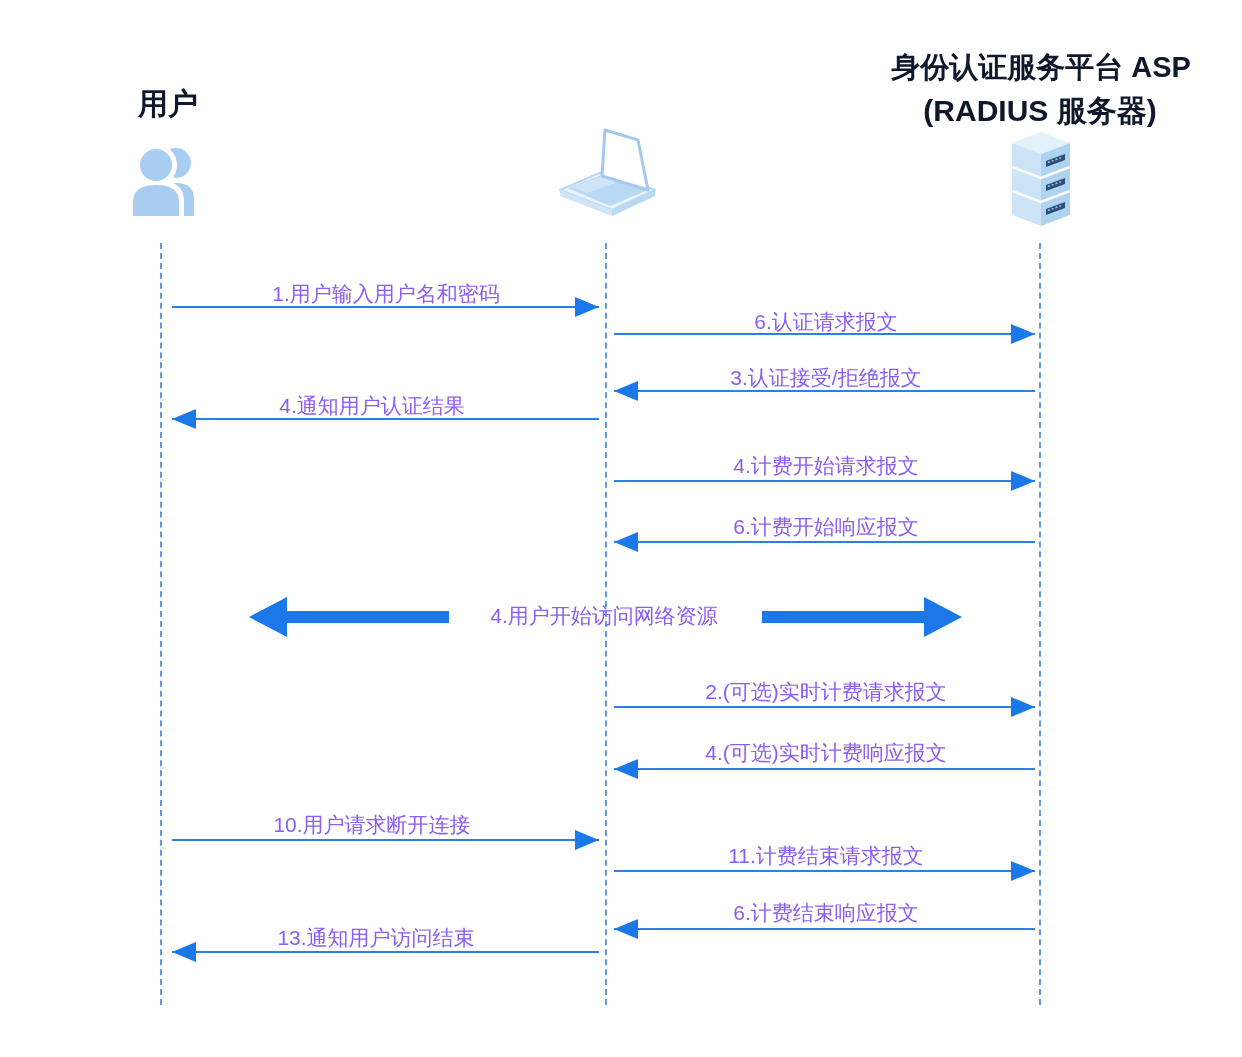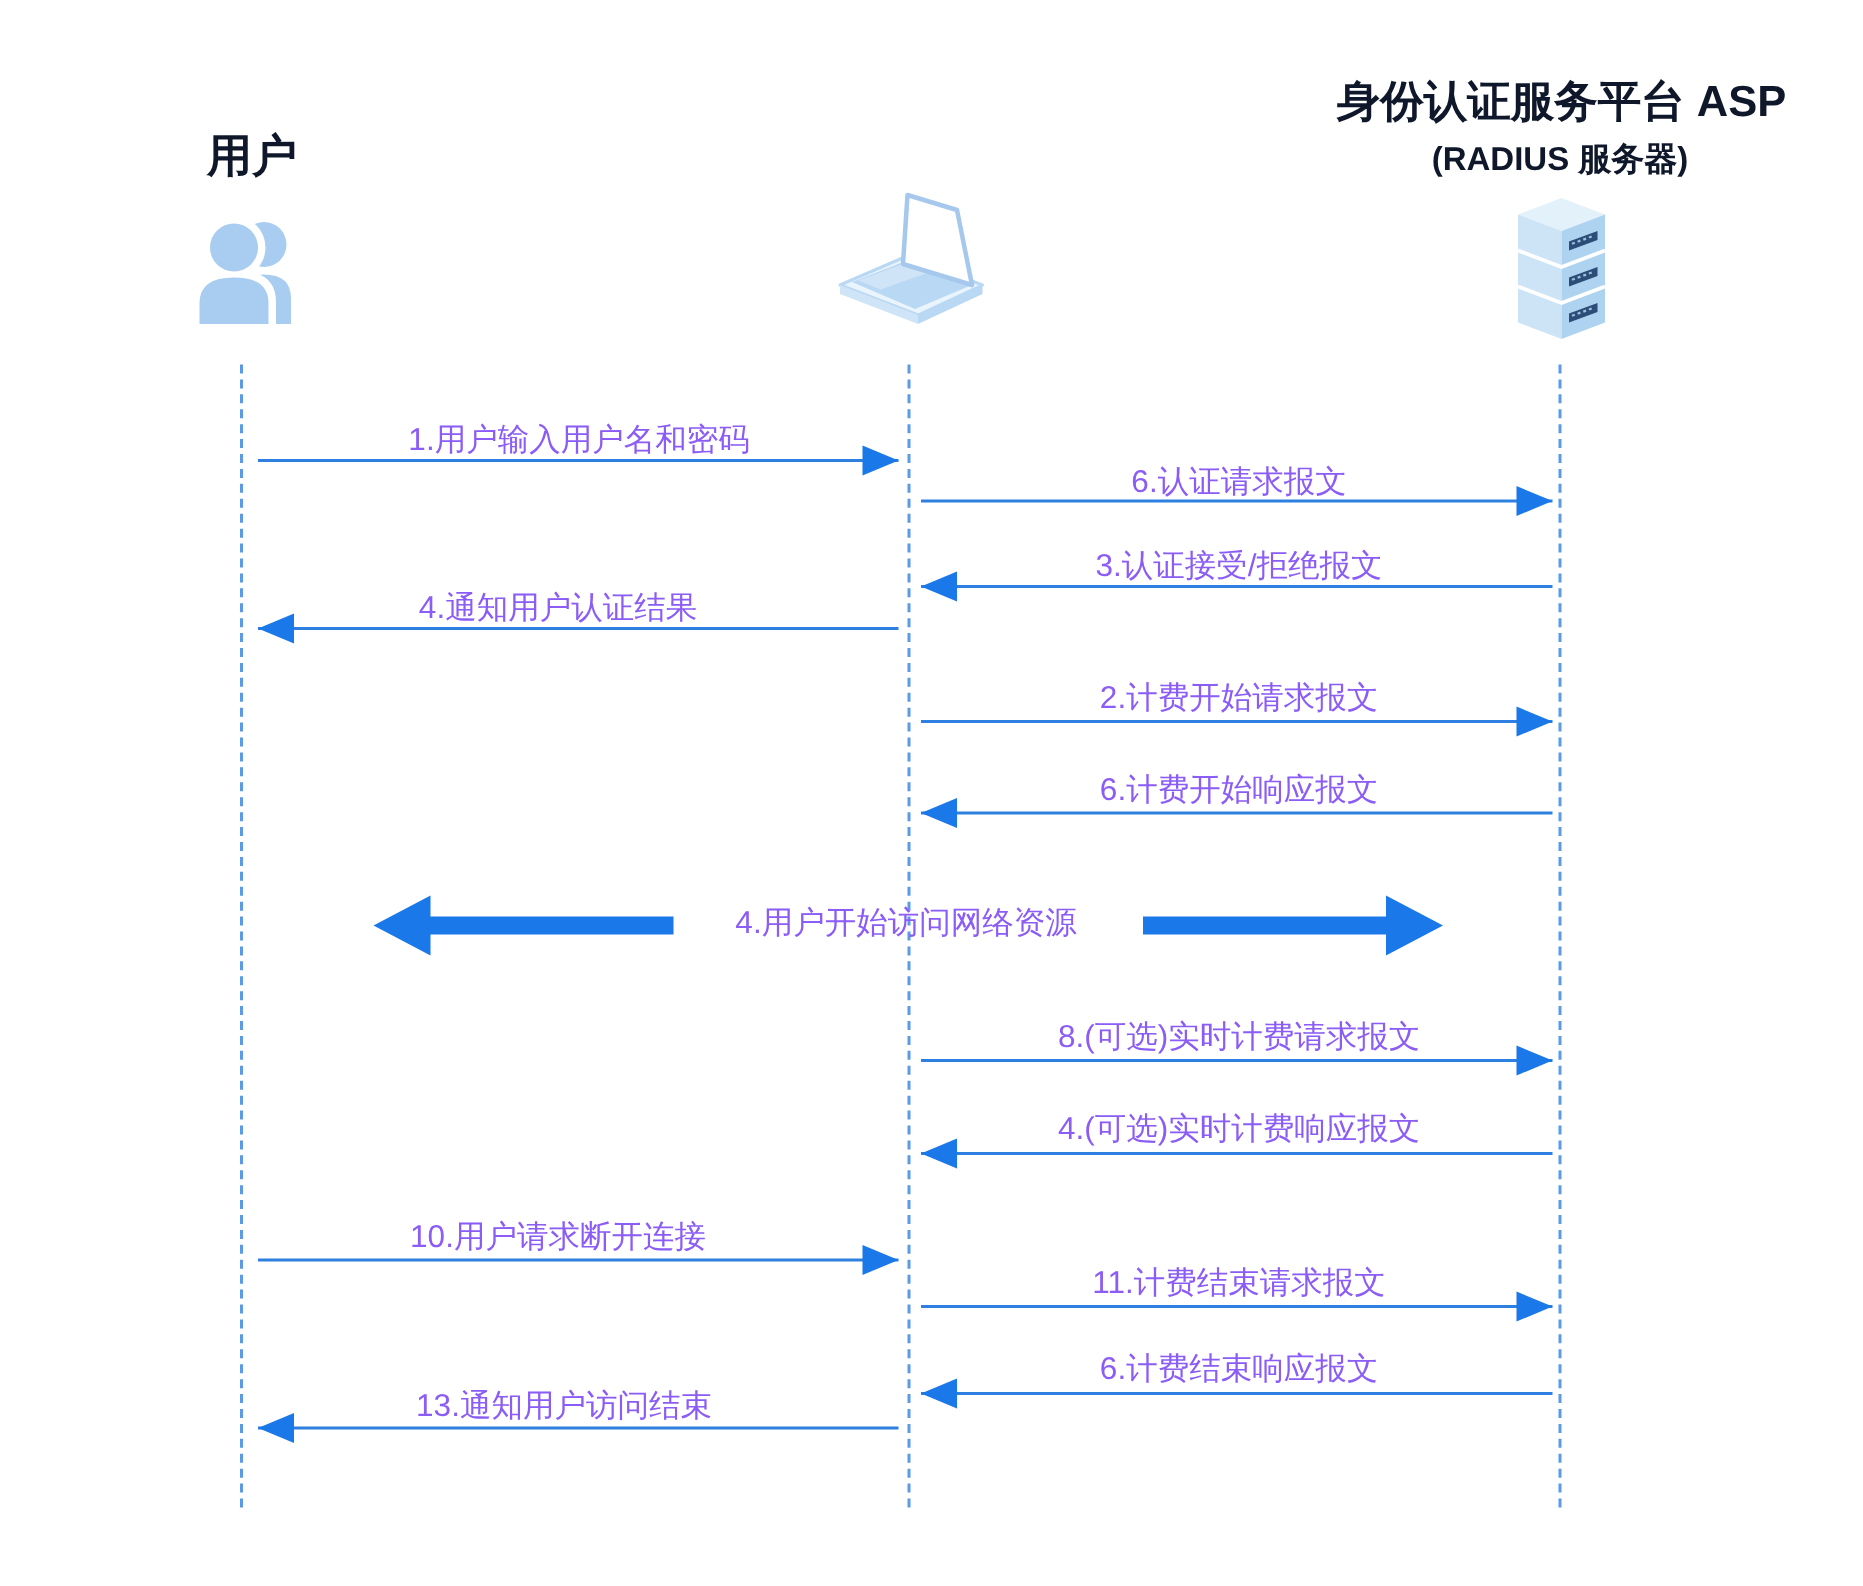--- a/index.html
+++ b/index.html
@@ -7,21 +7,21 @@
   .diagram{position:relative;width:1242px;height:1057px;background:#ffffff;overflow:hidden;}
 
   
   .actor-title{
     position:absolute;transform:translateX(-50%);
     color:#0f172a;font-weight:700;white-space:nowrap;
   }
   .t-user{left:168px;top:84px;font-size:30px;}
   .t-client{left:608px;top:86px;font-size:29px;}
   .t-server{left:1041px;top:48px;font-size:29px;}
-  .t-server-sub{left:1040px;top:91px;font-size:22px;text-align:center;}
+  .t-server-sub{left:1040px;top:91px;font-size:30px;text-align:center;}
 
   .actor-icon{position:absolute;}
   .i-user{left:122px;top:140px;}
   .i-client{left:552px;top:126px;}
   .i-server{left:1006px;top:130px;}
 
   
   .lifeline{
     position:absolute;top:243px;height:762px;width:0;
     border-left:2px dashed #5b9be5;
@@ -149,41 +149,41 @@
     <div class="msg-label" style="left:826px;top:366px">3.认证接受/拒绝报文</div>
     <div class="arrow dir-left lane-cs" style="top:390px"></div>
   </div>
 
   <div>
     <div class="msg-label" style="left:372px;top:394px">4.通知用户认证结果</div>
     <div class="arrow dir-left lane-uc" style="top:418px"></div>
   </div>
 
   <div>
-    <div class="msg-label" style="left:826px;top:454px">2.计费开始请求报文</div>
+    <div class="msg-label" style="left:826px;top:454px">4.计费开始请求报文</div>
     <div class="arrow dir-right lane-cs" style="top:480px"></div>
   </div>
 
   <div>
     <div class="msg-label" style="left:826px;top:515px">6.计费开始响应报文</div>
     <div class="arrow dir-left lane-cs" style="top:541px"></div>
   </div>
 
   <div>
     <div class="msg-label" style="left:604px;top:604px">4.用户开始访问网络资源</div>
     <div class="thick-seg tleft">
         <div class="bar"></div>
       </div>
     <div class="thick-seg tright">
         <div class="bar"></div>
       </div>
   </div>
 
   <div>
-    <div class="msg-label" style="left:826px;top:680px">8.(可选)实时计费请求报文</div>
+    <div class="msg-label" style="left:826px;top:680px">2.(可选)实时计费请求报文</div>
     <div class="arrow dir-right lane-cs" style="top:706px"></div>
   </div>
 
   <div>
     <div class="msg-label" style="left:826px;top:741px">4.(可选)实时计费响应报文</div>
     <div class="arrow dir-left lane-cs" style="top:768px"></div>
   </div>
 
   <div>
     <div class="msg-label" style="left:372px;top:813px">10.用户请求断开连接</div>

